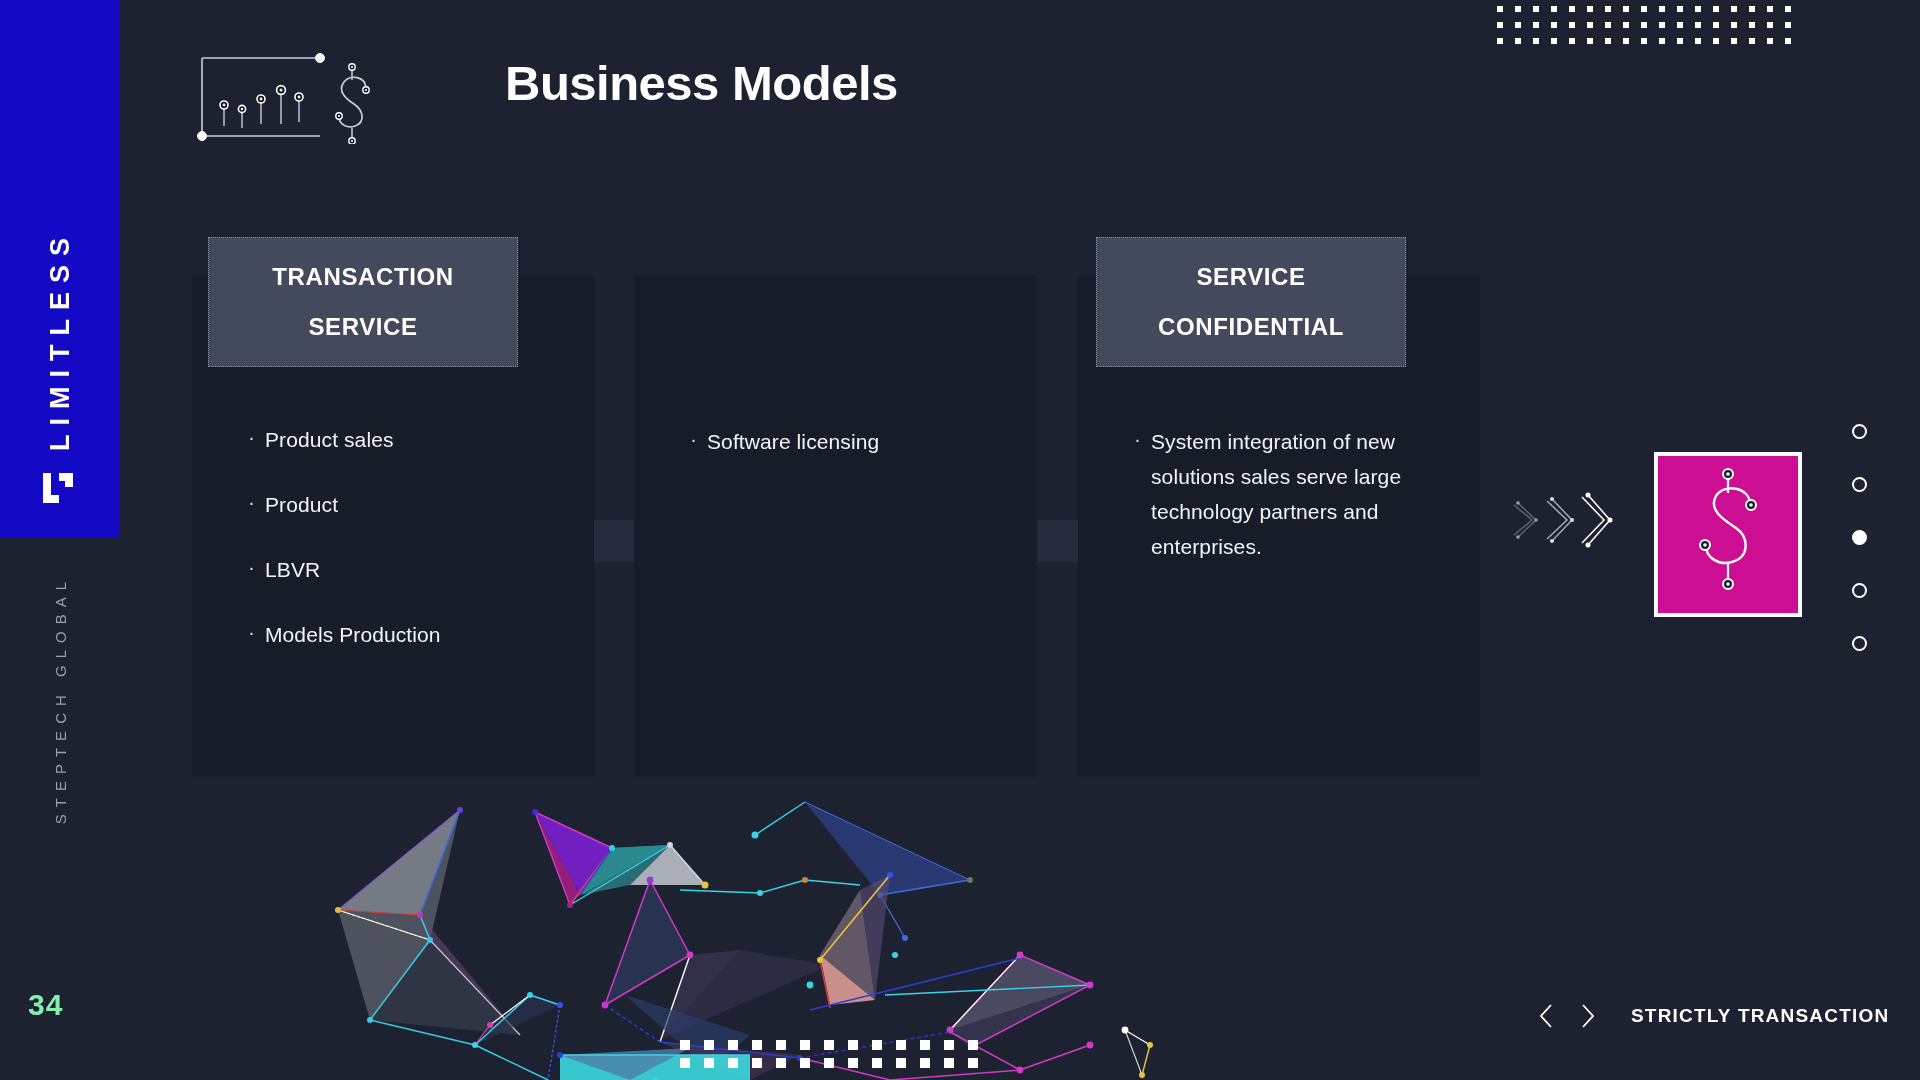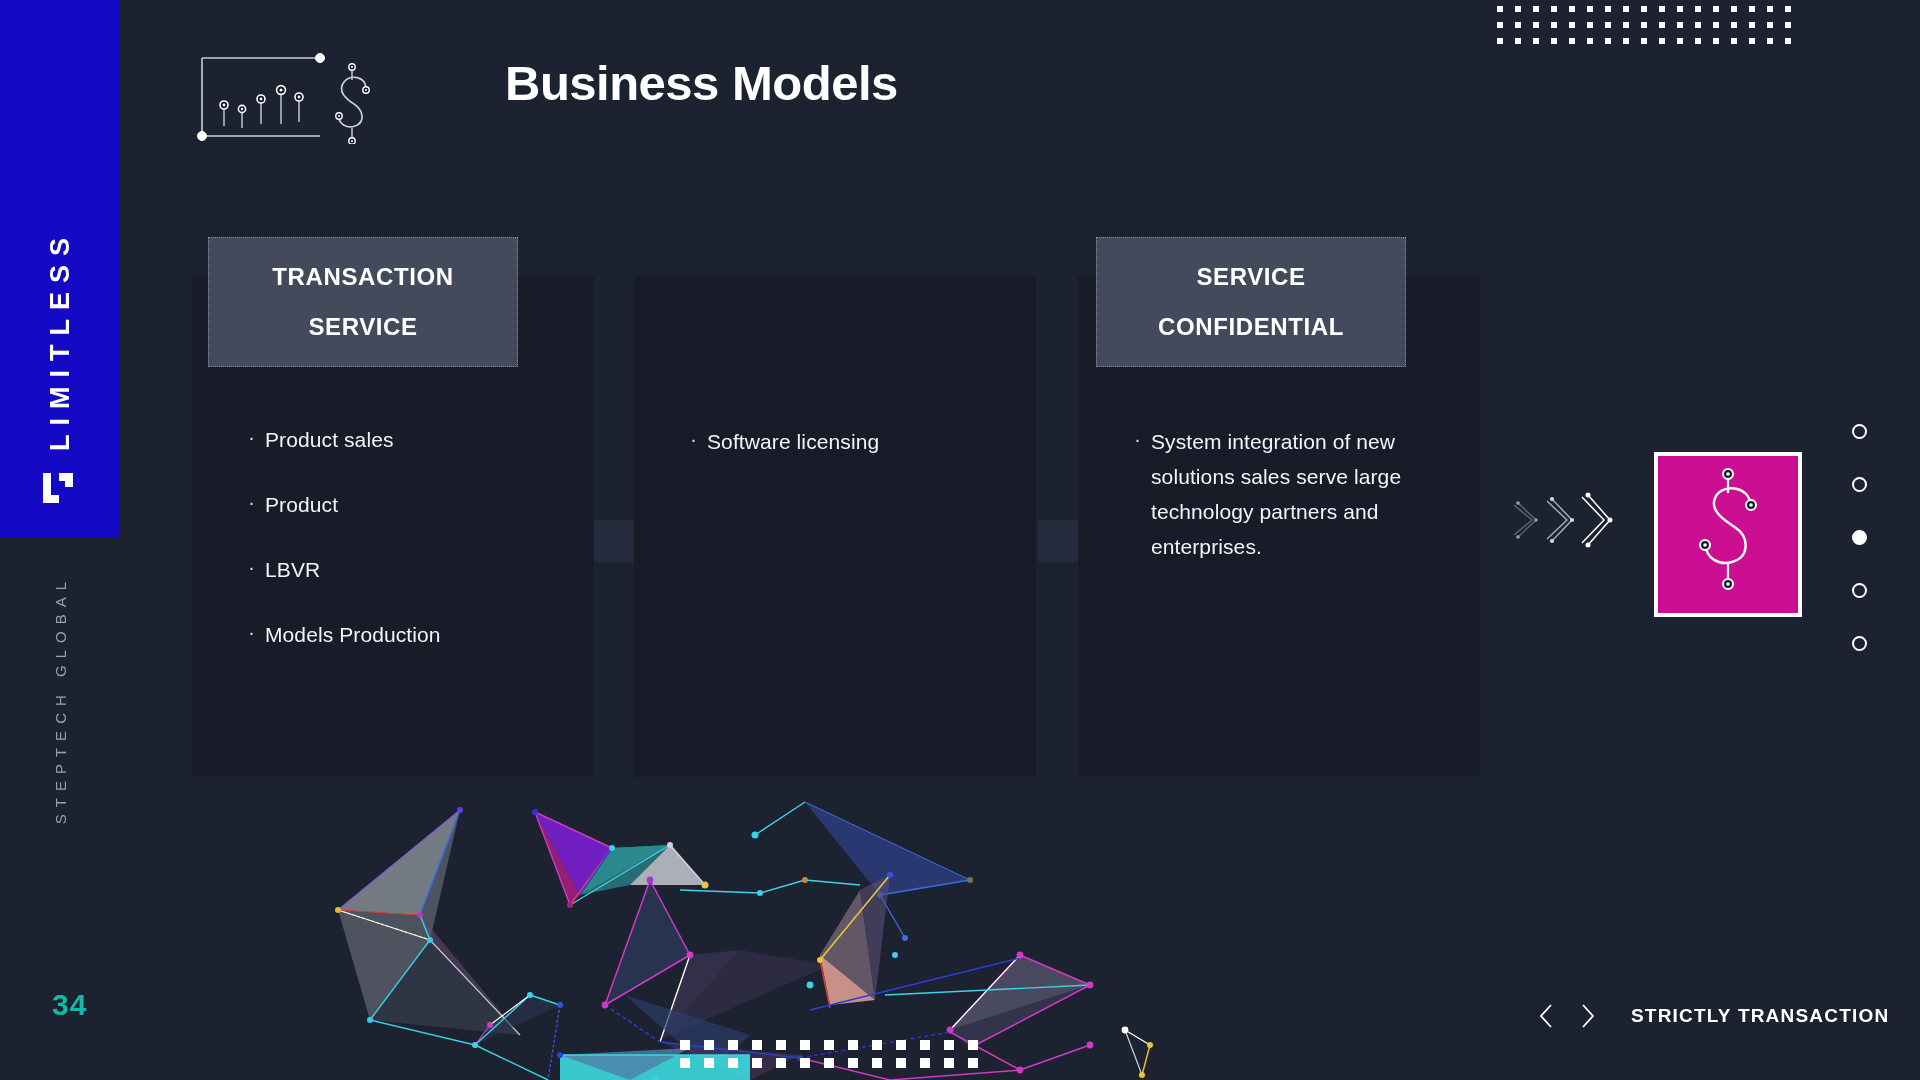--- a/index.html
+++ b/index.html
@@ -31,22 +31,22 @@
 
   .rail-sub{
     position:absolute; left:0; top:575px; width:120px; height:400px;
     display:flex; align-items:flex-start; justify-content:center;
   }
   .rail-sub span{
     writing-mode:vertical-rl; transform:rotate(180deg);
     color:#9aa0ad; font-size:15px; letter-spacing:7px; font-weight:400;
   }
   .rail-page{
-    position:absolute; left:52px; top:988px;
-    color:#14b8a6; font-weight:bold; font-size:30px; letter-spacing:1px;
+    position:absolute; left:28px; top:988px;
+    color:#86efac; font-weight:bold; font-size:30px; letter-spacing:1px;
   }
 
   
   .hdr-icon{ position:absolute; left:196px; top:52px; width:180px; height:92px; }
   .page-title{
     position:absolute; left:505px; top:55px;
     color:#ffffff; font-size:49px; font-weight:bold; letter-spacing:-0.5px;
   }
 
   

